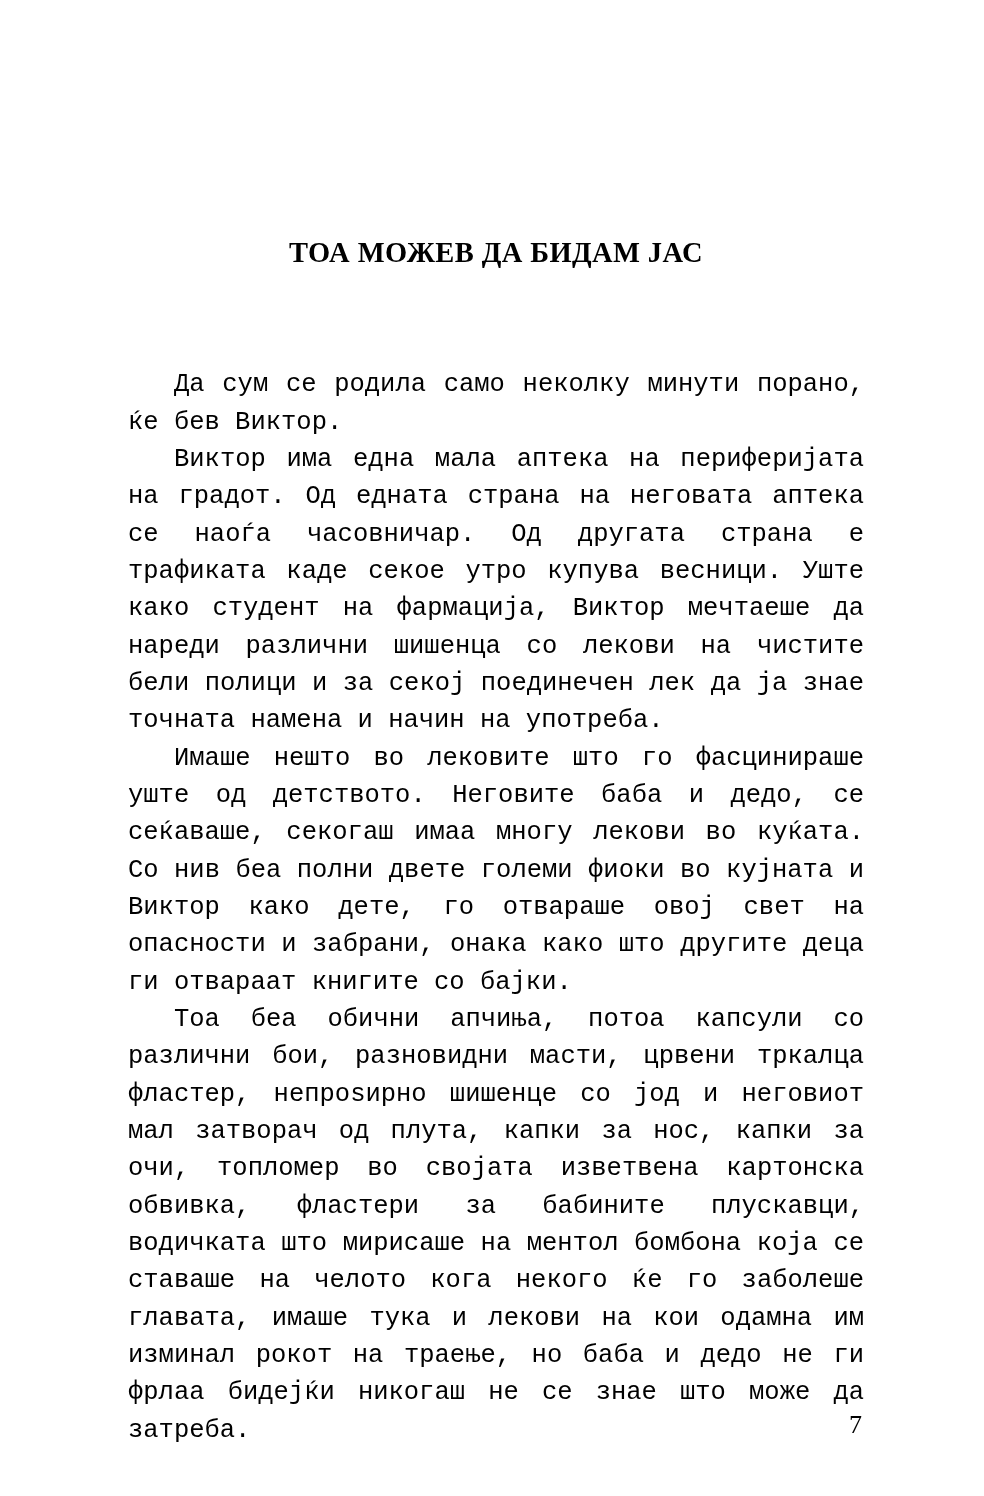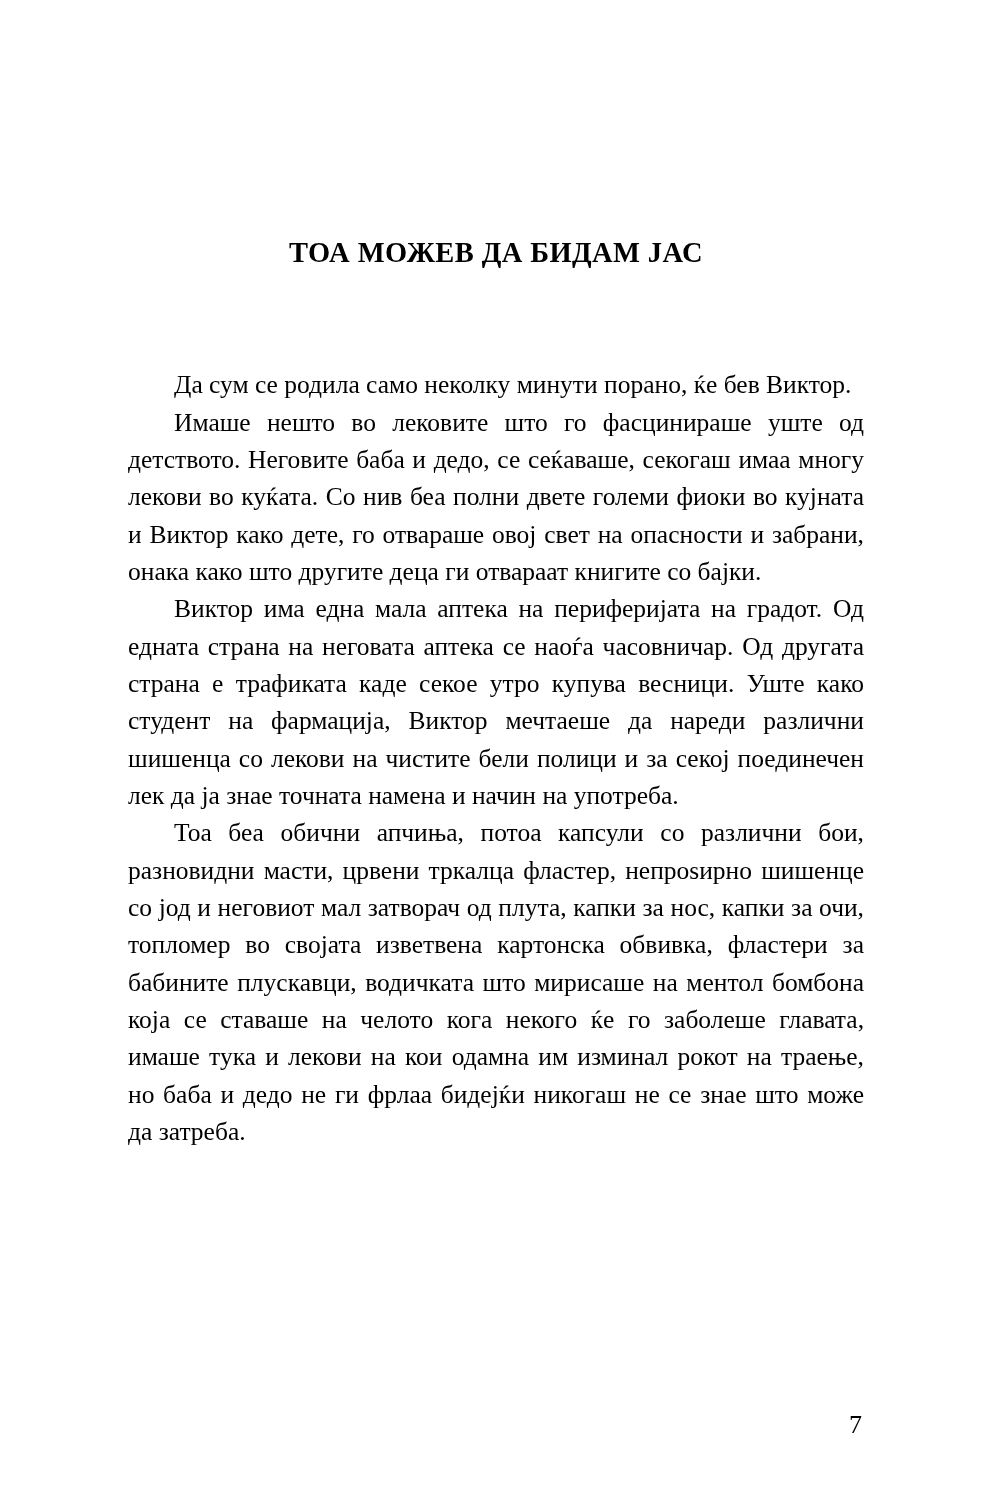--- a/index.html
+++ b/index.html
@@ -38,20 +38,21 @@
     padding-top: 236px;
     line-height: 1.2;
   }
   .body-text {
     margin-top: 96px;
     font-size: 25.5px;
     line-height: 1.465;
     text-align: justify;
     text-justify: inter-word;
     hyphens: manual;
+    font-family: Liberation Mono, monospace;
   }
   .body-text p {
     margin: 0;
     text-indent: 46px;
   }
   .page-number {
     position: absolute;
     right: 122px;
     bottom: 58px;
     font-size: 26px;
@@ -59,19 +60,19 @@
   }
 </style>
 </head>
 <body>
 
 <div class="page">
   <div class="content">
     <h1 class="chapter-title">ТОА МОЖЕВ ДА БИДАМ ЈАС</h1>
     <div class="body-text">
       <p>Да сум се родила само неколку минути порано, ќе бев Виктор.</p>
+      <p>Виктор има една мала аптека на периферијата на градот. Од едната страна на неговата аптека се наоѓа часовничар. Од другата страна е трафиката каде секое утро купува весници. Уште како студент на фармација, Виктор мечтаеше да нареди различни шишенца со лекови на чистите бели полици и  за секој поединечен лек да ја знае точната намена и начин на употреба.</p>
       <p>Имаше нешто во лековите што го фасцинираше уште од детството. Неговите баба и дедо, се сеќаваше, секогаш имаа многу лекови во куќата. Со нив беа полни двете големи фиоки во кујната и Виктор како дете, го отвараше овој свет на опасности и забрани, онака како што другите деца ги отвараат книгите со бајки.</p>
-      <p>Виктор има една мала аптека на периферијата на градот. Од едната страна на неговата аптека се наоѓа часовничар. Од другата страна е трафиката каде секое утро купува весници. Уште како студент на фармација, Виктор мечтаеше да нареди различни шишенца со лекови на чистите бели полици и  за секој поединечен лек да ја знае точната намена и начин на употреба.</p>
       <p>Тоа беа обични апчиња, потоа капсули со различни бои, разновидни масти, црвени тркалца фластер, непроѕирно шишенце со јод и неговиот мал затворач од плута, капки за нос, капки за очи, топломер во својата изветвена картонска обвивка, фластери за бабините плускавци, водичката што мирисаше на ментол бомбона која се ставаше на челото кога некого ќе го заболеше главата, имаше тука и лекови на кои одамна им изминал рокот на траење, но баба и дедо не ги фрлаа бидејќи никогаш не се знае што може да затреба.</p>
     </div>
   </div>
   <div class="page-number">7</div>
 </div>
 
 </body></html>

